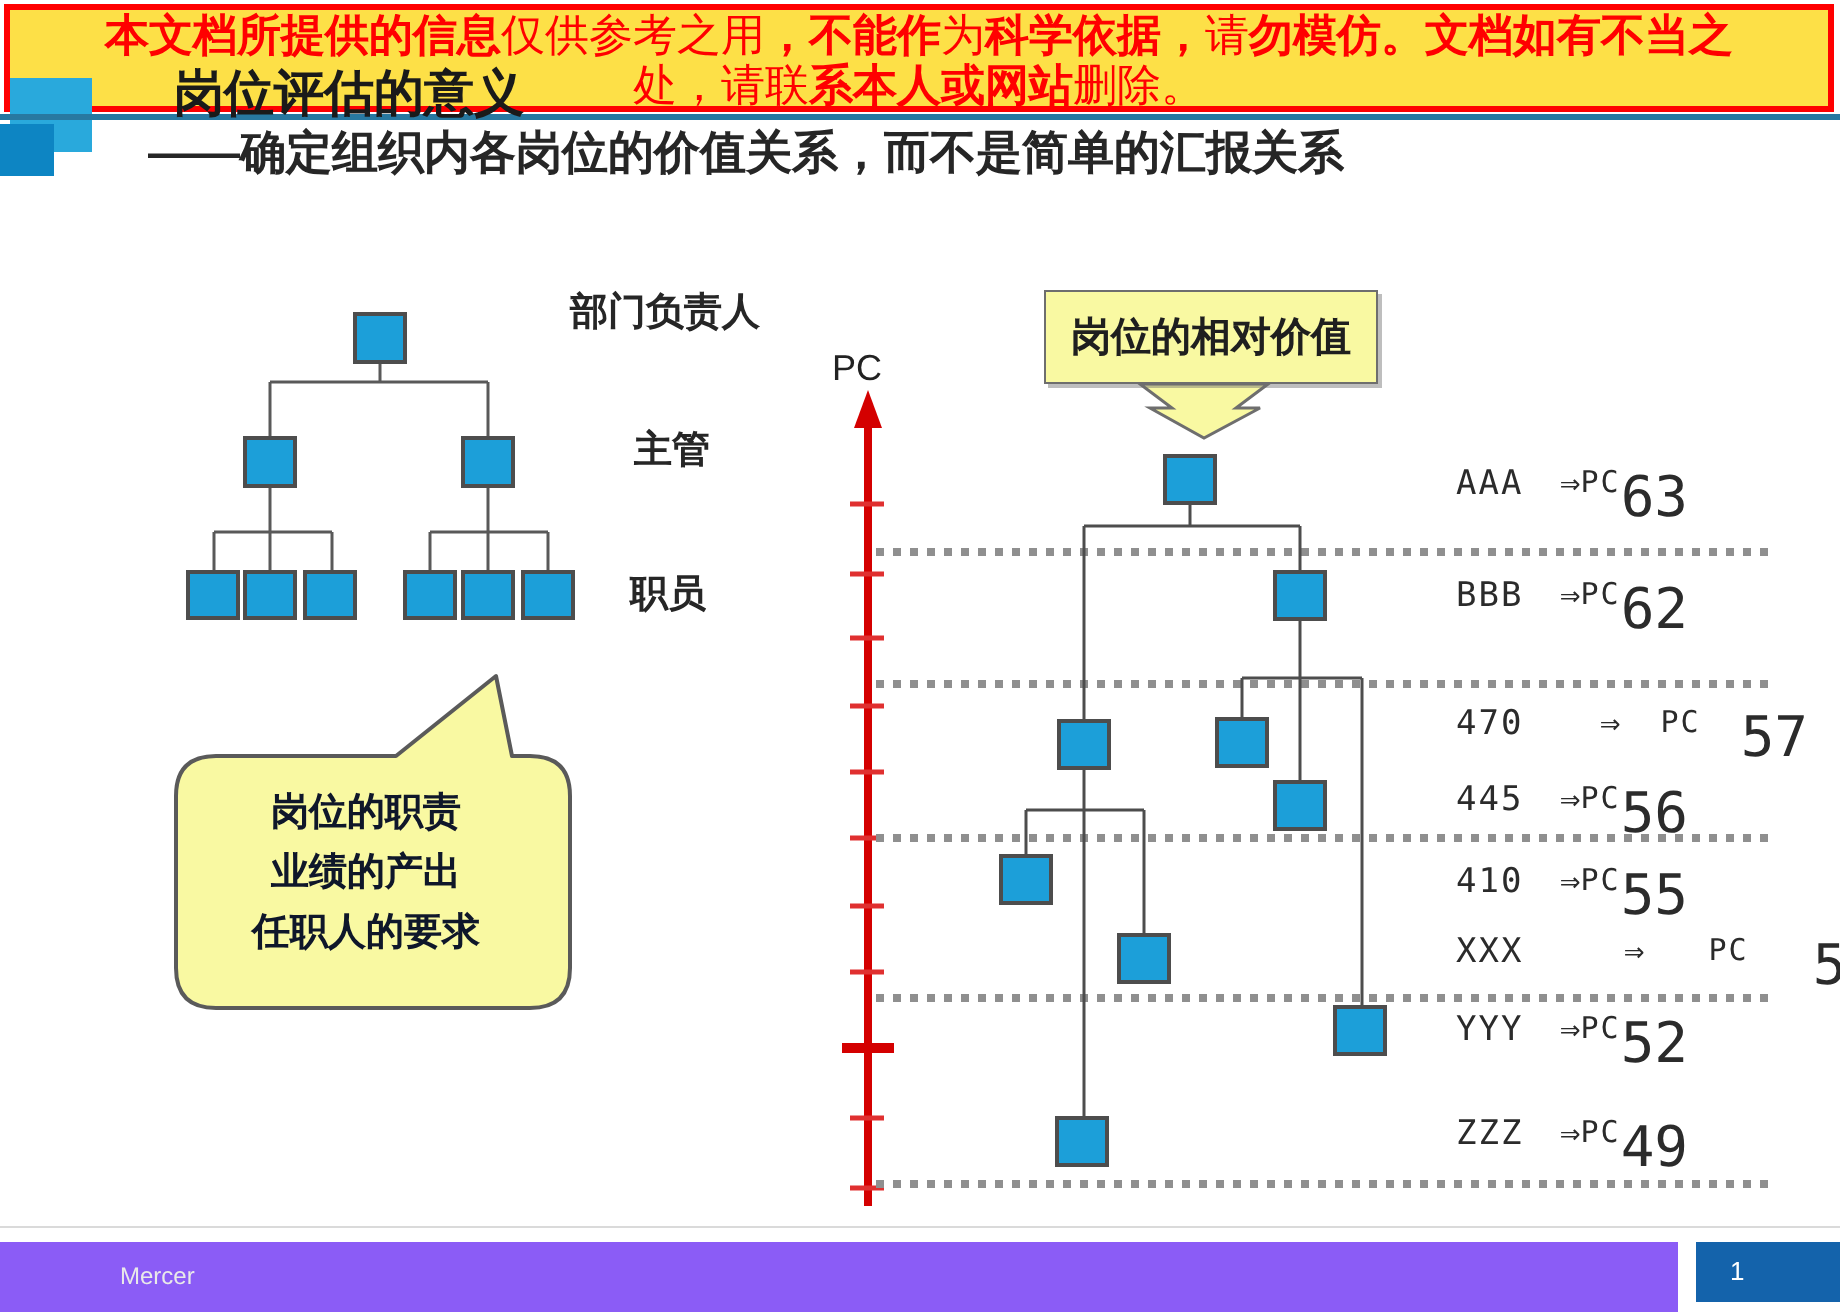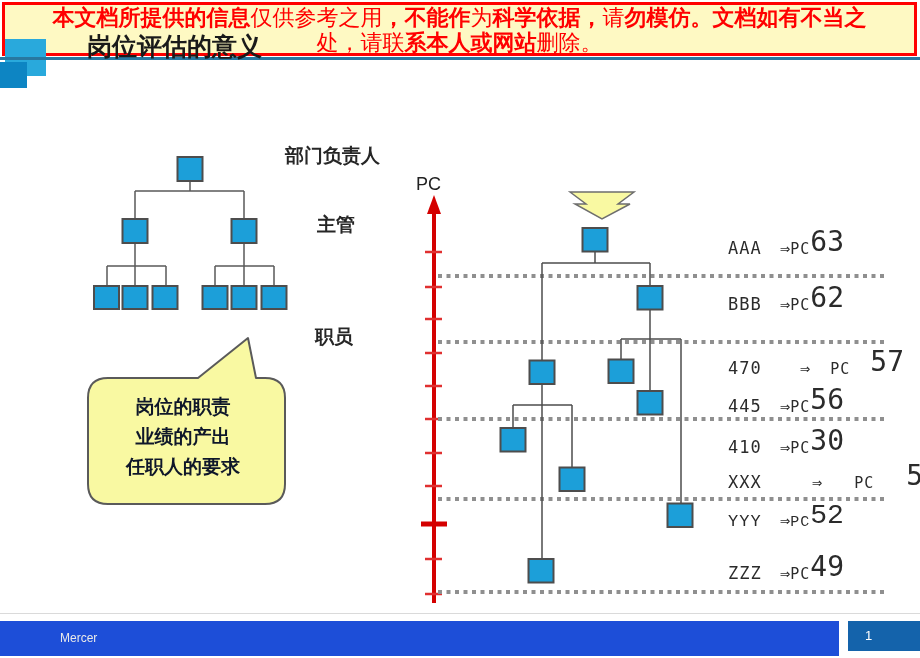--- a/index.html
+++ b/index.html
@@ -1,67 +1,67 @@
 <!DOCTYPE html>
 <html><head>
 <meta charset="utf-8">
 <style>
   html,body{margin:0;padding:0;background:#ffffff;}
   body{font-family:"Liberation Sans",sans-serif;}
   .slide{position:relative;width:920px;height:658px;overflow:hidden;background:#fff;}
 
   
   .banner{position:absolute;left:2px;top:2px;width:909px;height:48px;
-    background:#fef9c3;border:3px solid #FF0000;z-index:5;color:#FF0000;
+    background:#fde047;border:3px solid #FF0000;z-index:5;color:#FF0000;
     text-align:center;font-size:22px;line-height:25px;white-space:nowrap;}
   .banner .ln{width:100%;}
   .seg-b{font-weight:bold;}
   .seg-r{font-weight:normal;}
 
   
   .sq-cyan{position:absolute;left:5px;top:39px;width:41px;height:37px;background:#29A9DC;z-index:6;}
   .sq-blue{position:absolute;left:0;top:62px;width:27px;height:26px;background:#0D85C3;z-index:7;}
   .title-underline{position:absolute;left:0;top:57px;width:920px;height:3px;background:#2878A0;z-index:8;}
   .page-title{position:absolute;left:60px;top:30px;font-size:25px;font-weight:bold;color:#1a1a1a;z-index:9;white-space:nowrap;margin-left:27px;}
   .page-subtitle{position:absolute;left:74px;top:61px;font-size:23px;font-weight:bold;color:#262626;z-index:9;white-space:nowrap;}
 
   
   .canvas{position:absolute;left:0;top:0;width:920px;height:658px;z-index:1;}
 
   
   .org-label{position:absolute;font-size:19px;font-weight:bold;color:#262626;z-index:2;white-space:nowrap;}
   .org-label.l0{left:285px;top:143px;}
   .org-label.l1{left:317px;top:212px;}
-  .org-label.l2{left:315px;top:284px;margin-top:40px;}
+  .org-label.l2{left:315px;top:284px;}
 
   
   .bubble-text{position:absolute;left:126px;top:392px;z-index:2;
     font-size:19px;font-weight:bold;color:#0f172a;line-height:30px;white-space:nowrap;text-align:center;}
 
   
   .pc-label{position:absolute;left:416px;top:174px;font-size:18px;color:#222;z-index:2;}
 
   
   .rel-callout{position:absolute;left:522px;top:145px;width:165px;height:45px;
     background:#F9F9A2;border:1.5px solid #6e6e6e;box-shadow:2px 2px 0 rgba(110,110,110,0.45);
     z-index:2;display:flex;align-items:center;justify-content:center;
     font-size:20px;font-weight:bold;color:#1f1f1f;white-space:nowrap;}
 
   
   .val-row{position:absolute;left:728px;height:26px;z-index:2;
     font-family:"DejaVu Sans Mono",monospace;color:#2b2b2b;
-    display:flex;align-items:flex-end;white-space:nowrap;}
+    display:flex;align-items:flex-start;white-space:nowrap;}
   .val-name{font-size:17px;width:52px;letter-spacing:1px;}
   .val-arrow{font-size:17px;}
   .val-pc{font-size:15px;letter-spacing:1px;}
   .val-num{font-size:28px;}
 
   
   .slide-bottom-line{position:absolute;left:0;top:613px;width:920px;height:1px;background:#DADADA;z-index:3;}
-  .footer-bar{position:absolute;left:0;top:621px;width:839px;height:35px;background:#1d4ed8;z-index:4;
+  .footer-bar{position:absolute;left:0;top:621px;width:839px;height:35px;background:#8b5cf6;z-index:4;
     color:#E9E9E9;font-size:12px;line-height:35px;padding-left:60px;box-sizing:border-box;}
   .page-box{position:absolute;left:848px;top:621px;width:72px;height:30px;background:#1463AB;z-index:4;
     color:#fff;font-size:13px;line-height:30px;padding-left:17px;box-sizing:border-box;}
 </style>
 </head>
 <body>
 
 <div class="slide">
 
   <svg class="canvas" viewBox="0 0 920 658" width="920" height="658">
@@ -150,38 +150,40 @@
       <rect x="559.5" y="467.5" width="25" height="23.5"></rect>
       <rect x="667.5" y="503.5" width="25" height="23.5"></rect>
       <rect x="528.5" y="559" width="25" height="23.5"></rect>
     </g>
   </svg>
 
   <div class="sq-cyan"></div>
   <div class="sq-blue"></div>
   <div class="title-underline"></div>
   <div class="page-title">岗位评估的意义</div>
+  <div class="page-subtitle">——确定组织内各岗位的价值关系，而不是简单的汇报关系</div>
 
   <div class="banner">
     <div class="ln"><span class="seg-b">本文档所提供的信息</span><span class="seg-r">仅供参考之用</span><span class="seg-b">，不能作</span><span class="seg-r">为</span><span class="seg-b">科学依据，</span><span class="seg-r">请</span><span class="seg-b">勿模仿。文档如有不当之</span></div>
     <div class="ln"><span class="seg-r">处，请联</span><span class="seg-b">系本人或网站</span><span class="seg-r">删除。</span></div>
   </div>
 
   <div class="org-label l0">部门负责人</div>
   <div class="org-label l1">主管</div>
   <div class="org-label l2">职员</div>
 
   <div class="bubble-text">
     <div>岗位的职责</div>
     <div>业绩的产出</div>
     <div>任职人的要求</div>
   </div>
 
   <div class="pc-label">PC</div>
 
+  <div class="rel-callout">岗位的相对价值</div>
 
   <div class="val-row" style="top:232px;">
       <span class="val-name">AAA</span>
       <span class="val-arrow">⇒</span>
       <span class="val-pc">PC</span>
       <span class="val-num">63</span>
     </div>
   <div class="val-row" style="top:288px;">
       <span class="val-name">BBB</span>
       <span class="val-arrow">⇒</span>
@@ -197,29 +199,29 @@
   <div class="val-row" style="top:390px;">
       <span class="val-name">445</span>
       <span class="val-arrow">⇒</span>
       <span class="val-pc">PC</span>
       <span class="val-num">56</span>
     </div>
   <div class="val-row" style="top:431px;">
       <span class="val-name">410</span>
       <span class="val-arrow">⇒</span>
       <span class="val-pc">PC</span>
-      <span class="val-num">30</span>
+      <span class="val-num">55</span>
     </div>
   <div class="val-row" style="top:466px;gap:32px;">
       <span class="val-name">XXX</span>
       <span class="val-arrow">⇒</span>
       <span class="val-pc">PC</span>
       <span class="val-num">54</span>
     </div>
-  <div class="val-row" style="top:505px;font-family:Liberation Mono, monospace;">
+  <div class="val-row" style="top:505px;">
       <span class="val-name">YYY</span>
       <span class="val-arrow">⇒</span>
       <span class="val-pc">PC</span>
       <span class="val-num">52</span>
     </div>
   <div class="val-row" style="top:557px;">
       <span class="val-name">ZZZ</span>
       <span class="val-arrow">⇒</span>
       <span class="val-pc">PC</span>
       <span class="val-num">49</span>

